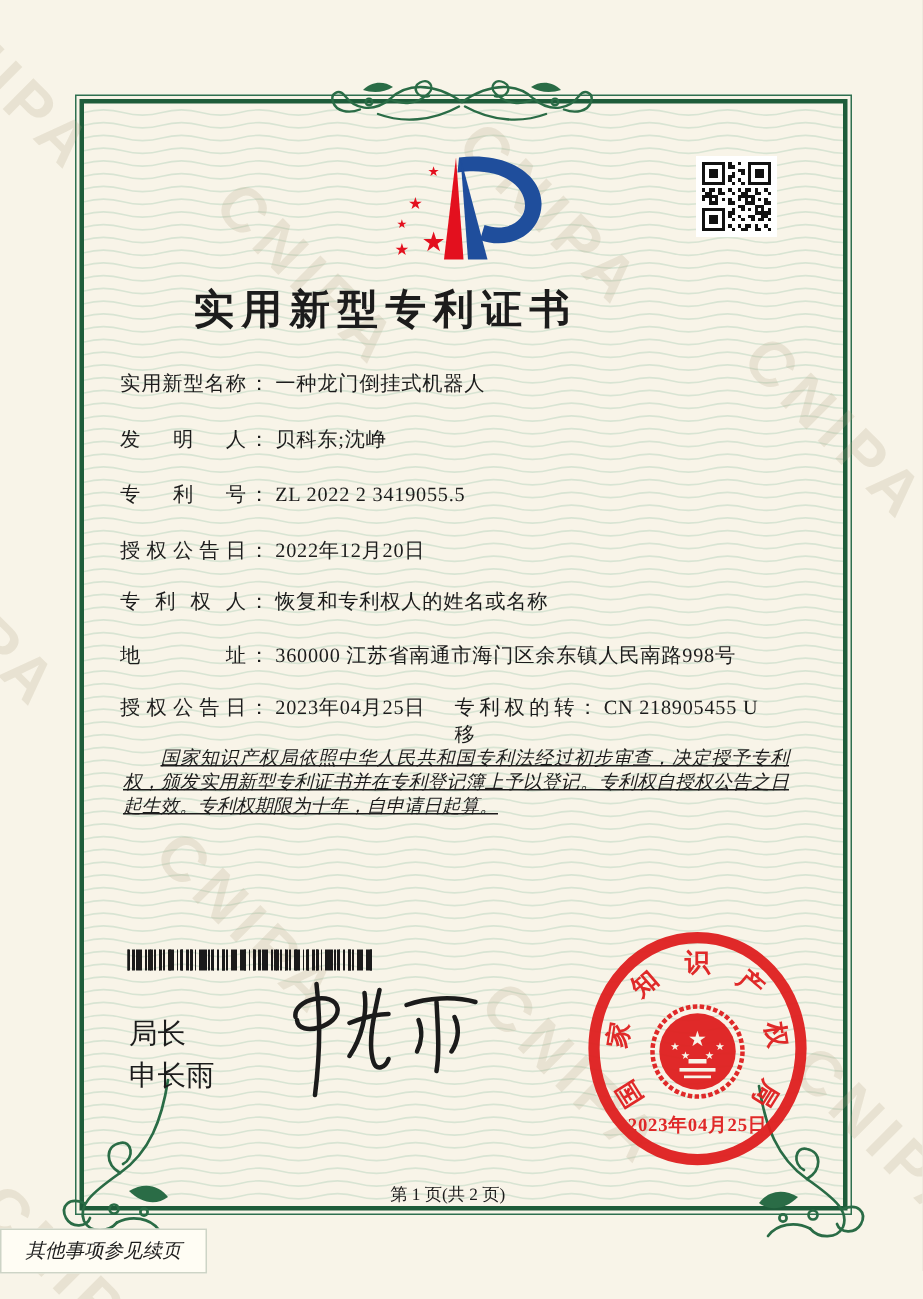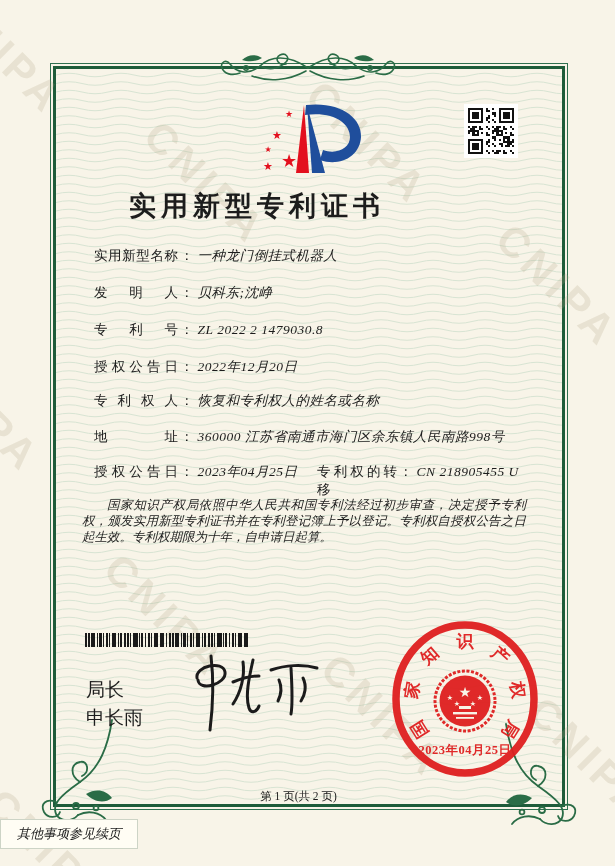--- a/index.html
+++ b/index.html
@@ -19,28 +19,28 @@
   
   .cert-no{left:70px;top:103px;font-size:13px;letter-spacing:1px;}
   .logo{left:257px;top:97px;}
   .qrbox{left:464px;top:104px;width:54px;height:54px;background:#ffffff;}
   .qrbox svg{position:absolute;left:4px;top:4px;}
   .title{left:0;top:188px;width:514px;text-align:center;font-size:27px;font-weight:700;
          letter-spacing:5px;}
   
   .frow{left:80px;width:480px;height:20px;font-size:13.5px;}
   .flabel{display:inline-block;width:84px;text-align:justify;text-align-last:justify;
-          vertical-align:top;margin-left:14px;}
+          vertical-align:top;}
   .fcolon{display:inline-block;margin:0 4px 0 2px;}
-  .fvalue{letter-spacing:0.5px;font-style:italic;}
+  .fvalue{letter-spacing:0.5px;}
   .gpair2{position:absolute;left:223px;top:0;}
   
   .paras{left:82px;top:497px;width:460px;font-size:12.5px;line-height:16px;
          font-style:italic;text-align:justify;}
-  .paras p{margin:0 16px 7px 0;text-indent:2em;}
+  .paras p{margin:0 16px 7px 0;text-indent:2em;text-decoration:underline;}
   
   .barcode{left:85px;top:633px;width:163px;height:14px;
      background-image:
        repeating-linear-gradient(90deg,#1a1a1a 0 1px,transparent 1px 3px),
        repeating-linear-gradient(90deg,#1a1a1a 0 2px,transparent 2px 7px),
        repeating-linear-gradient(90deg,transparent 0 4px,#1a1a1a 4px 5px,transparent 5px 12px);}
   .signer{left:86px;top:676px;font-family:"Liberation Sans","DejaVu Sans",sans-serif;
           font-size:19px;line-height:28px;}
   .sig{left:183px;top:648px;}
   
@@ -229,21 +229,21 @@
 
   <div class="content abs title">实用新型专利证书</div>
 
   <div class="content abs frow" style="top:247px">
     <span class="flabel">实用新型名称</span><span class="fcolon">：</span><span class="fvalue">一种龙门倒挂式机器人</span>
   </div>
   <div class="content abs frow" style="top:284px">
     <span class="flabel">发明人</span><span class="fcolon">：</span><span class="fvalue">贝科东;沈峥</span>
   </div>
   <div class="content abs frow" style="top:321px">
-    <span class="flabel">专利号</span><span class="fcolon">：</span><span class="fvalue">ZL 2022 2 1479030.8</span>
+    <span class="flabel">专利号</span><span class="fcolon">：</span><span class="fvalue">ZL 2022 2 3419055.5</span>
   </div>
   <div class="content abs frow" style="top:358px">
     <span class="flabel">授权公告日</span><span class="fcolon">：</span><span class="fvalue">2022年12月20日</span>
   </div>
   <div class="content abs frow" style="top:392px">
     <span class="flabel">专利权人</span><span class="fcolon">：</span><span class="fvalue">恢复和专利权人的姓名或名称</span>
   </div>
   <div class="content abs frow" style="top:428px">
     <span class="flabel">地址</span><span class="fcolon">：</span><span class="fvalue">360000 江苏省南通市海门区余东镇人民南路998号</span>
   </div>

